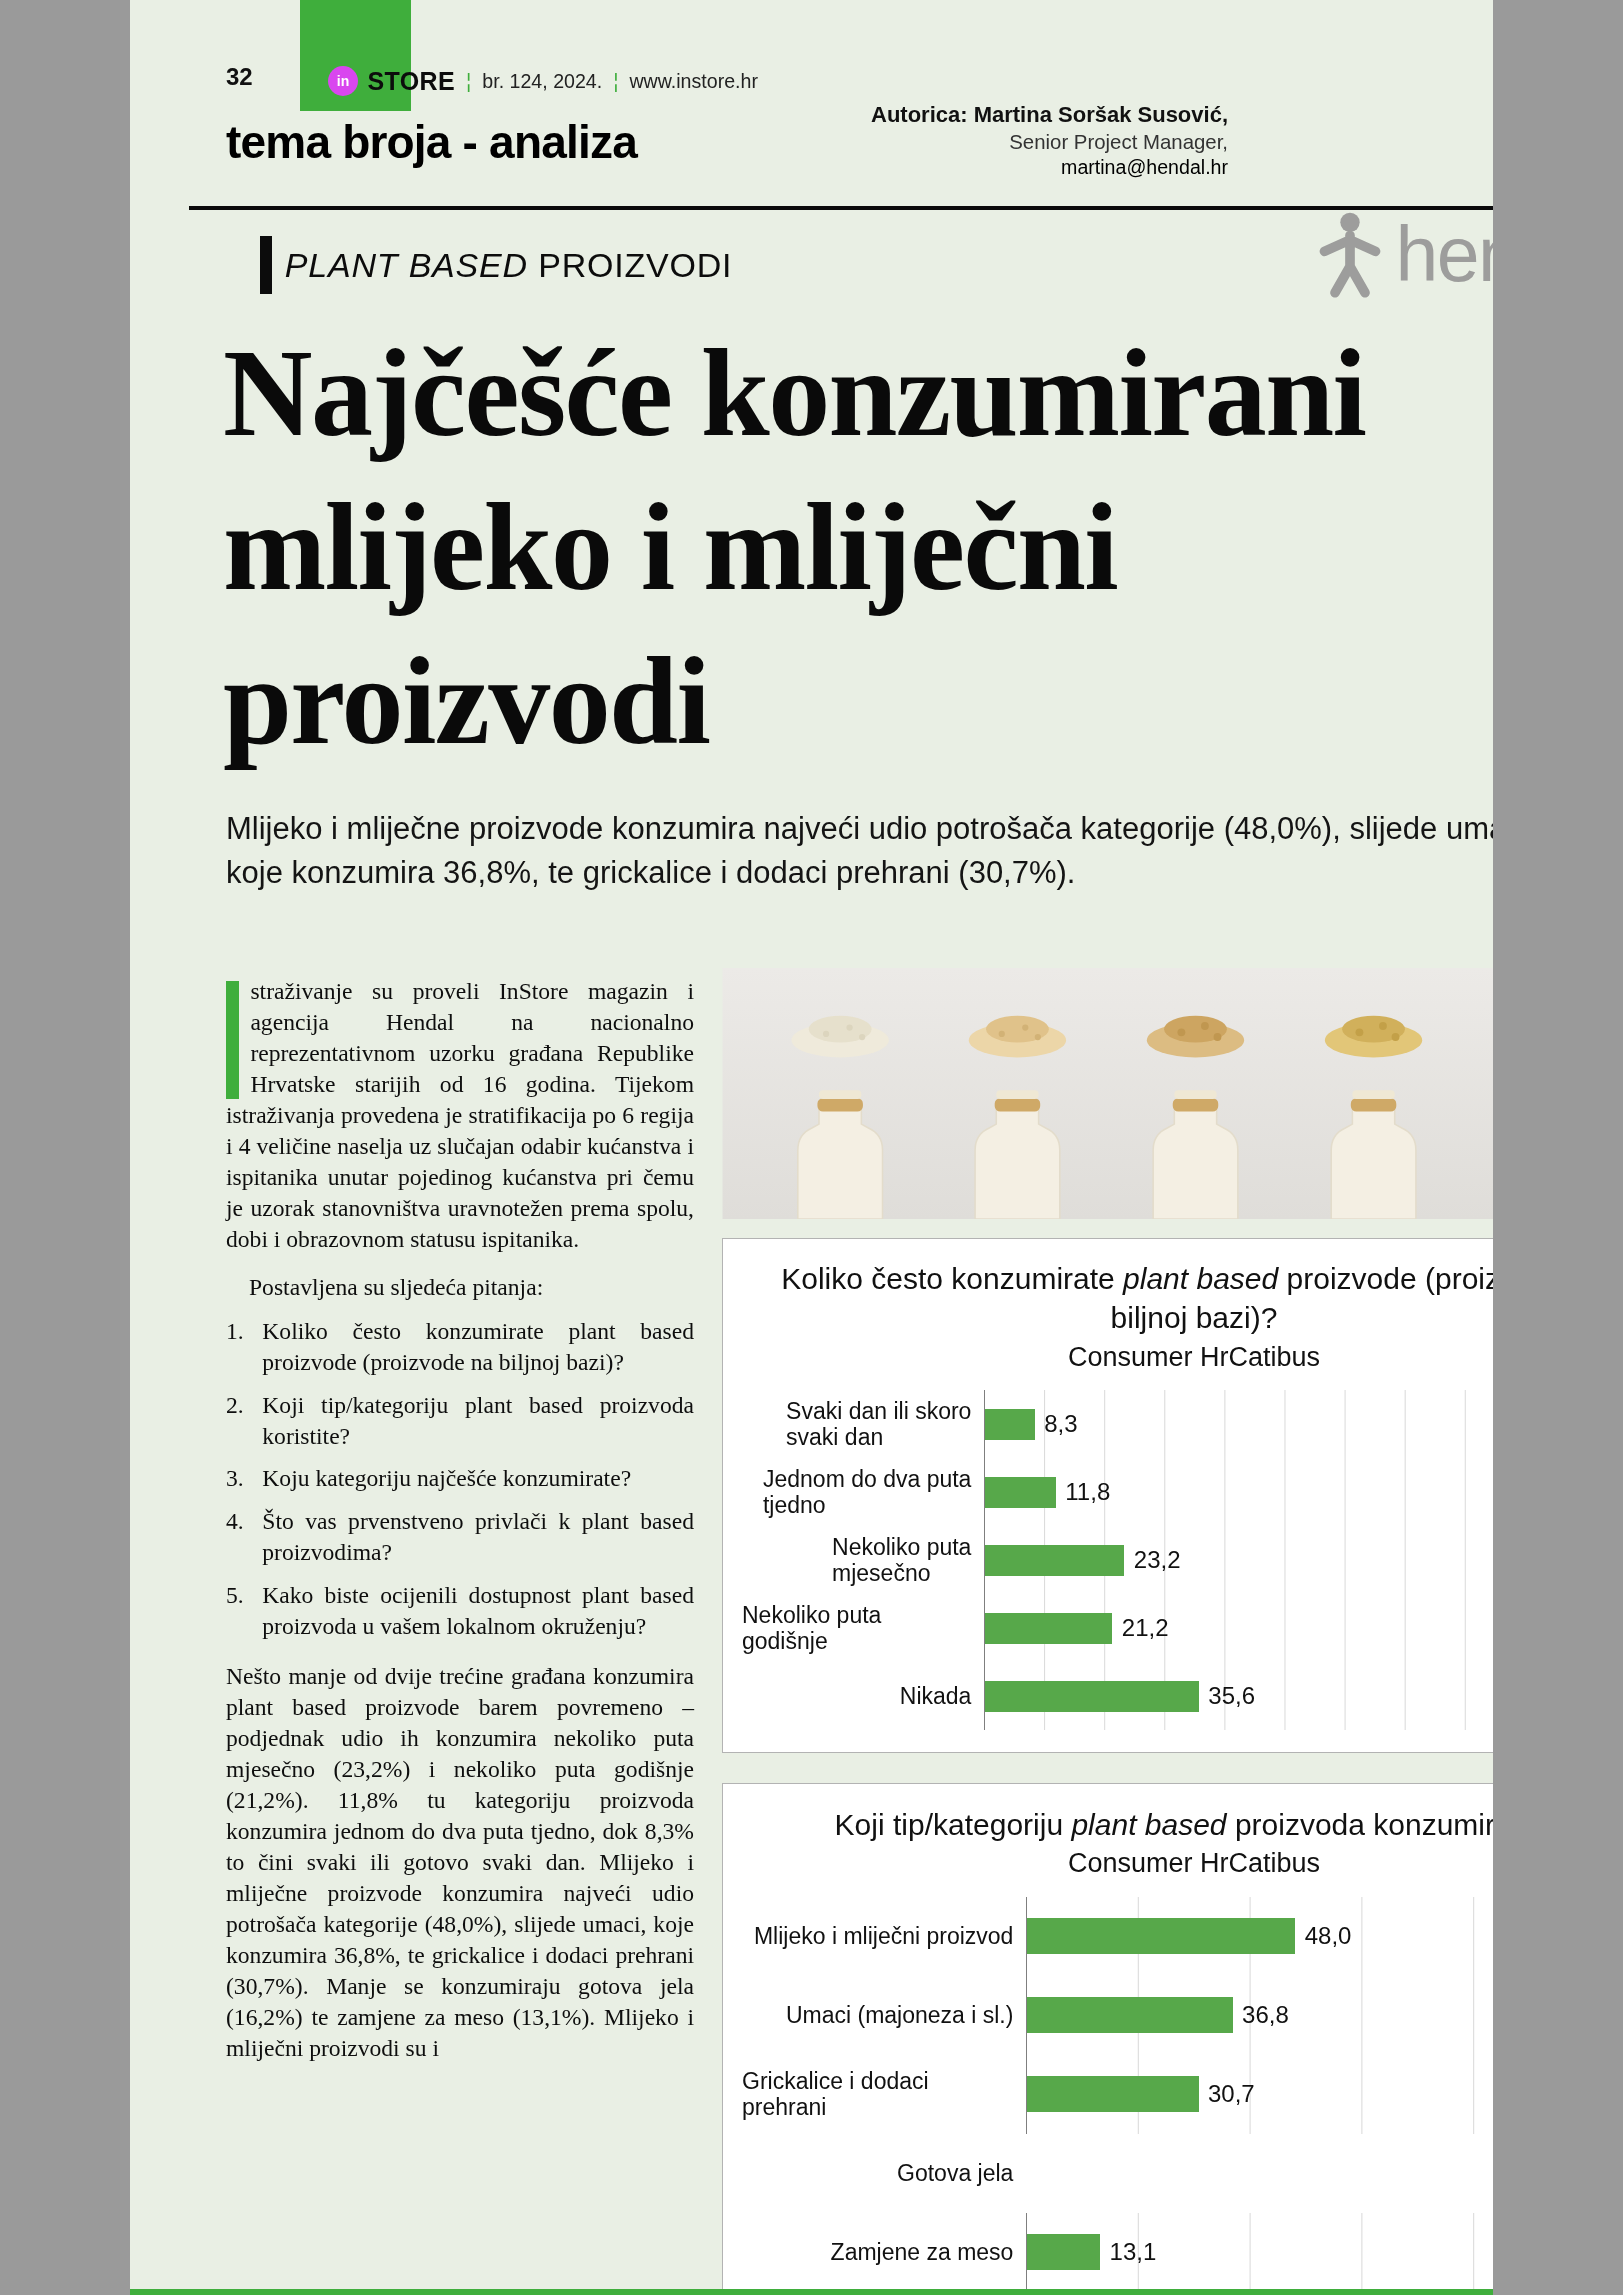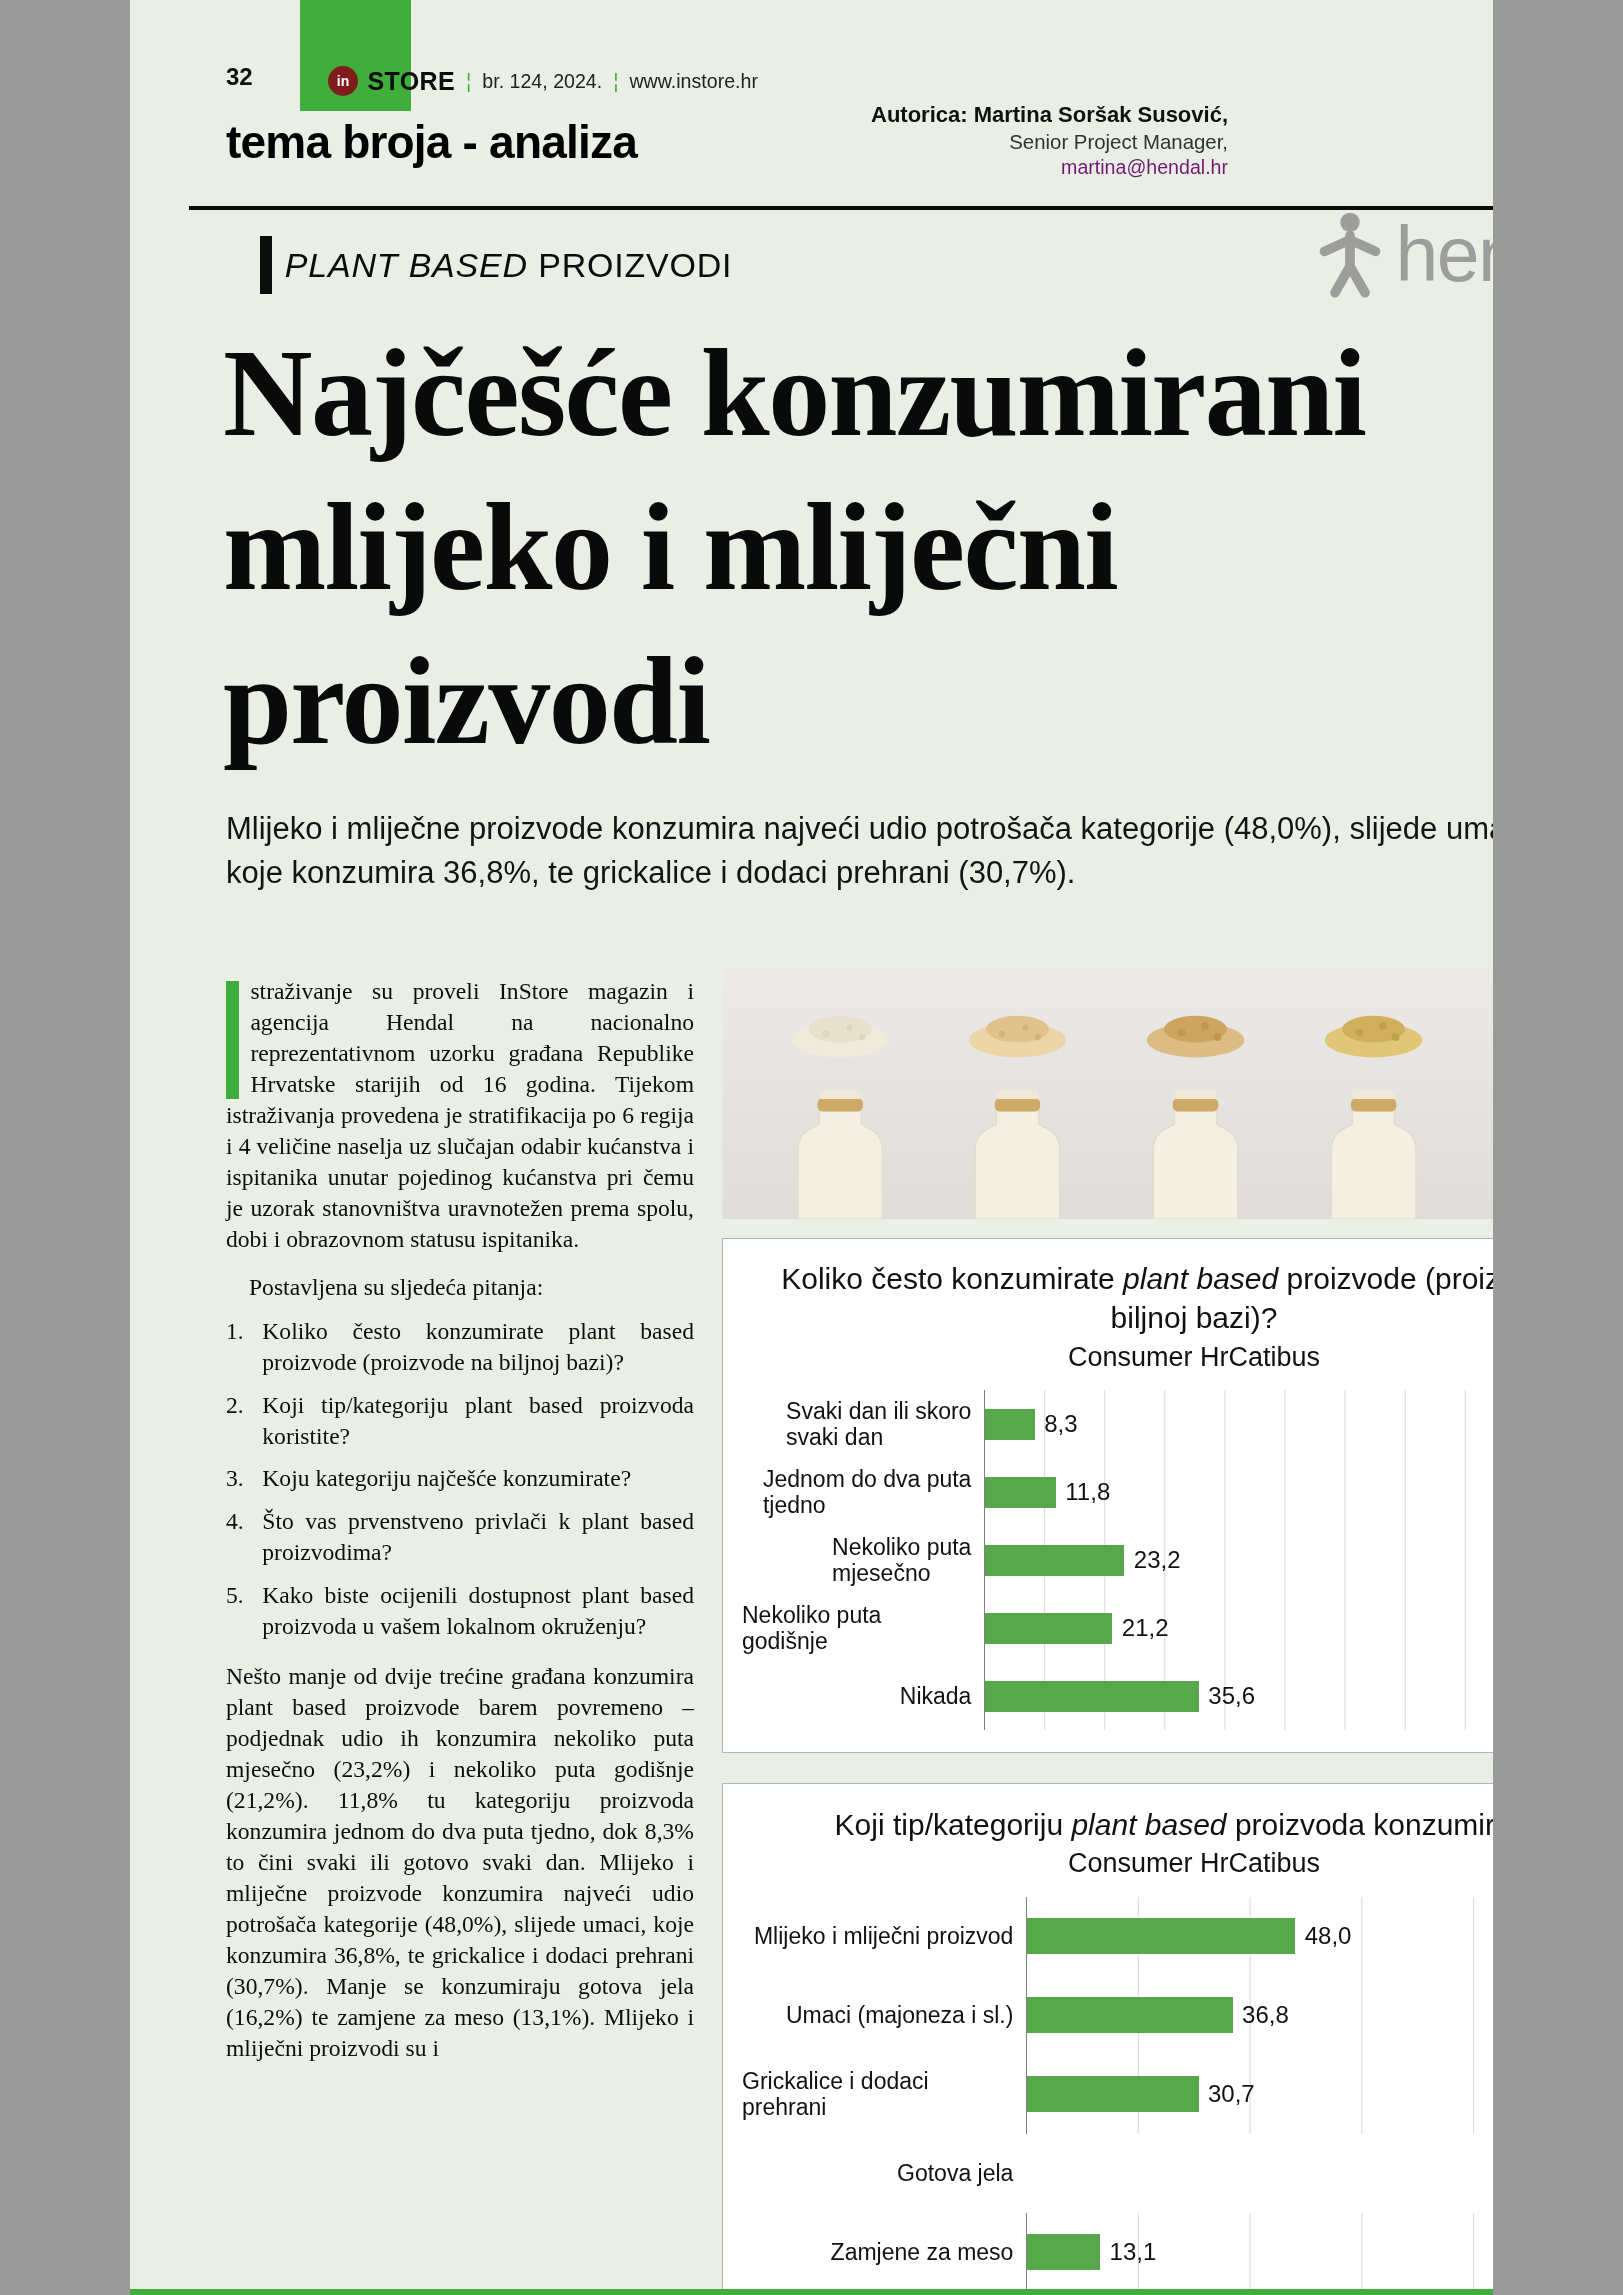--- a/index.html
+++ b/index.html
@@ -14,30 +14,30 @@
     background:#e9efe4;color:#111;overflow:hidden;
     font-family:"Liberation Sans",sans-serif;
   }
   p{margin:0;}
   h1,h2{margin:0;}
 
   
   .page-num{position:absolute;left:96px;top:63px;font-size:24px;font-weight:bold;}
   .green-sq{position:absolute;left:170px;top:0;width:111px;height:111px;background:var(--accent-green);}
   .logo-row{position:absolute;left:198px;top:66px;display:flex;align-items:center;gap:9.4px;}
-  .logo-dot{width:30px;height:30px;border-radius:50%;background:#7f1d1d;display:flex;align-items:center;justify-content:center;}
+  .logo-dot{width:30px;height:30px;border-radius:50%;background:#d946ef;display:flex;align-items:center;justify-content:center;}
   .logo-in{color:#fff;font-size:14px;font-weight:bold;line-height:1;}
   .logo-store{font-size:25px;font-weight:bold;letter-spacing:0.4px;color:#0c0c0c;}
   .meta-sep{color:var(--accent-green);font-size:20.4px;padding:0 1.6px;}
   .meta{font-size:19.6px;color:#222;}
   .section-head{position:absolute;left:96px;top:115px;font-size:46px;font-weight:bold;letter-spacing:-0.8px;color:#000000;}
   .author{position:absolute;right:265px;top:101px;text-align:right;line-height:1.28;}
   .a1{font-size:22px;font-weight:bold;}
   .a2{font-size:20.4px;color:#333;}
-  .a3{font-size:19.6px;color:#701a75;}
+  .a3{font-size:19.6px;color:#000000;}
   .portrait{position:absolute;left:1376px;top:14px;width:163px;height:177px;}
   .portrait svg{display:block;}
   .rule{position:absolute;left:59px;top:206px;width:1564px;height:3.9px;background:#0a0a0a;}
 
   
   .kicker{position:absolute;left:130px;top:236px;display:flex;align-items:center;gap:13px;}
   .kbar{width:11.8px;height:58px;background:#0c0c0c;}
   .ktext{font-size:34px;letter-spacing:0.8px;color:#0c0c0c;}
   .ktext em{font-style:italic;}
   .hendal{position:absolute;left:1176px;top:210px;display:flex;align-items:center;gap:1.6px;}

